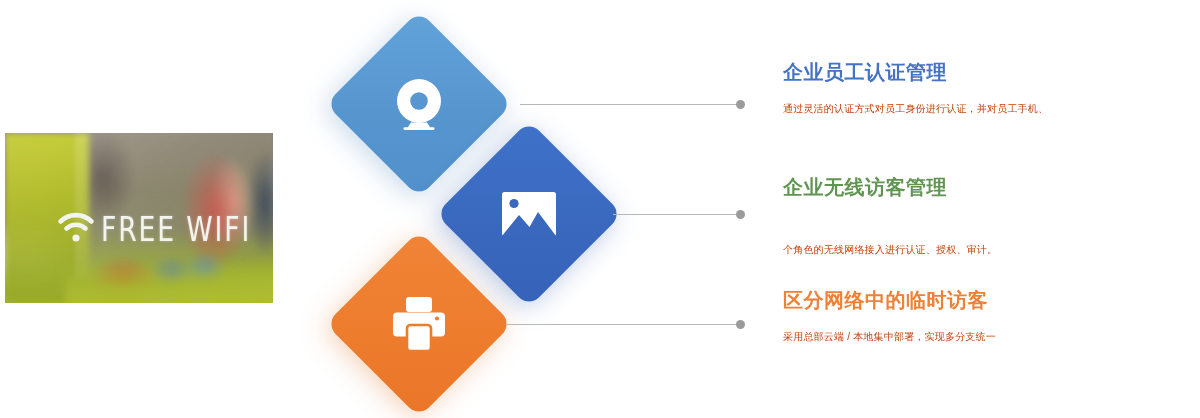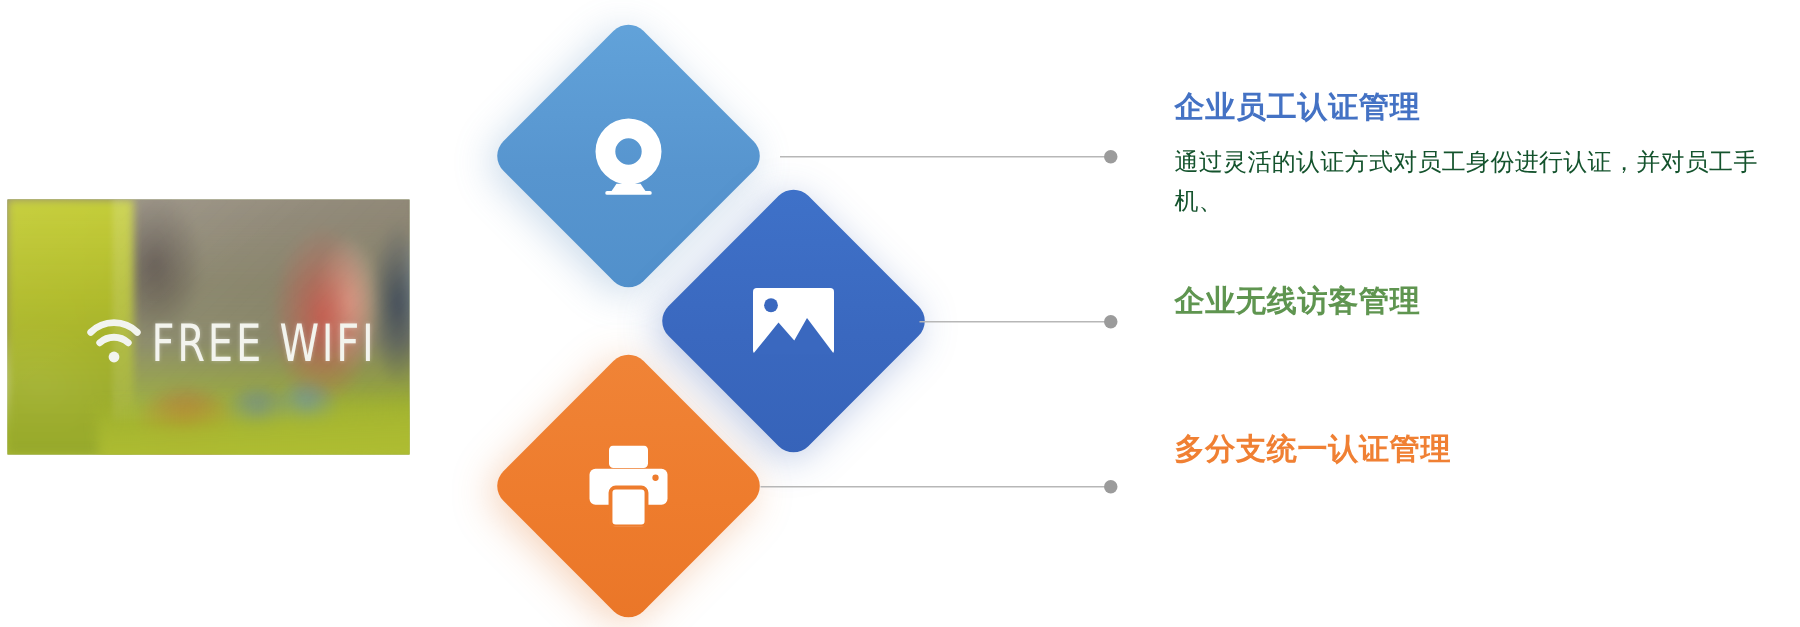--- a/index.html
+++ b/index.html
@@ -136,35 +136,35 @@
   .c1 { left: 520px; top: 104px; width: 220px; }
   .k1 { left: 736px; top: 100px; }
   .c2 { left: 613px; top: 214px; width: 127px; }
   .k2 { left: 736px; top: 210px; }
   .c3 { left: 507px; top: 324px; width: 233px; }
   .k3 { left: 736px; top: 320px; }
 
   
   .col { position: absolute; left: 783px; width: 412px; }
   .blk1 { top: 60px; }
-  .blk2 { top: 189px; }
+  .blk2 { top: 175px; }
   .blk3 { top: 288px; }
 
   .blk h3 {
     margin: 0 0 12px 0;
     font-size: 20px;
     font-weight: 700;
     letter-spacing: 0.5px;
     line-height: 1.2;
   }
   .blk p {
     margin: 0;
-    font-size: 16px;
+    font-size: 10px;
     line-height: 26px;
-    color: #14532d;
+    color: #c2410c;
     letter-spacing: 0.2px;
   }
   .t-blue   { color: #4472c4; }
   .t-green  { color: #5f9550; }
   .t-orange { color: #f08033; }
 </style>
 </head>
 <body>
 
 <div class="stage">
@@ -230,23 +230,24 @@
     <h3 class="t-blue">企业员工认证管理</h3>
     <p>
       <span>通过灵活的认证方式对员工身份进行认证，并对员工手机、</span><br>
     </p>
   </div>
 
   <div class="col blk blk2">
     <h3 class="t-green">企业无线访客管理</h3>
     <p>
       <br>
+      <span>个角色的无线网络接入进行认证、授权、审计。</span>
     </p>
   </div>
 
   <div class="col blk blk3">
-    <h3 class="t-orange">多分支统一认证管理</h3>
+    <h3 class="t-orange">区分网络中的临时访客</h3>
     <p>
-      <br>
+      <span>采用总部云端 / 本地集中部署，实现多分支统一</span><br>
     </p>
   </div>
 
 </div>
 
 </body></html>

